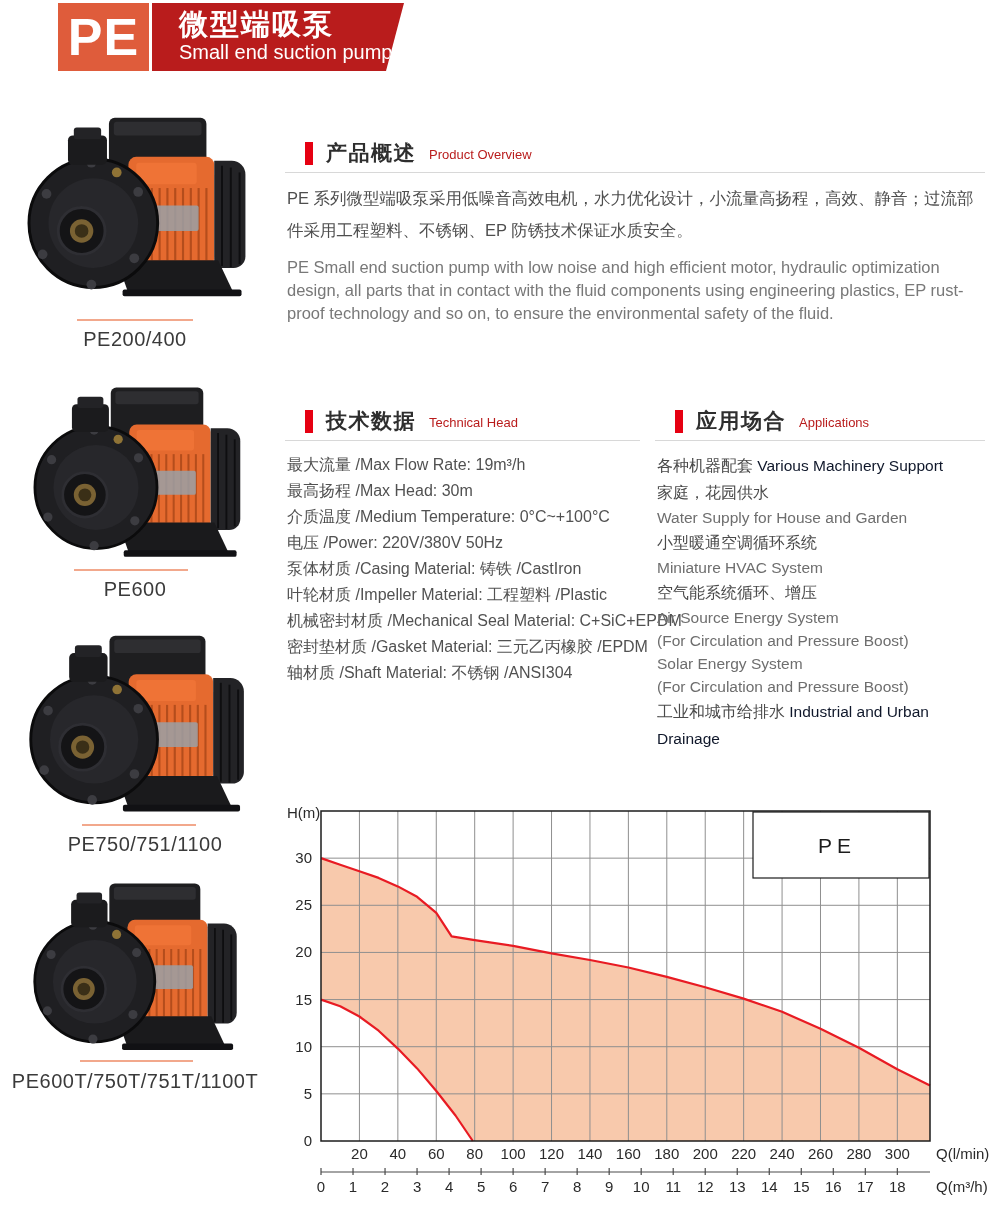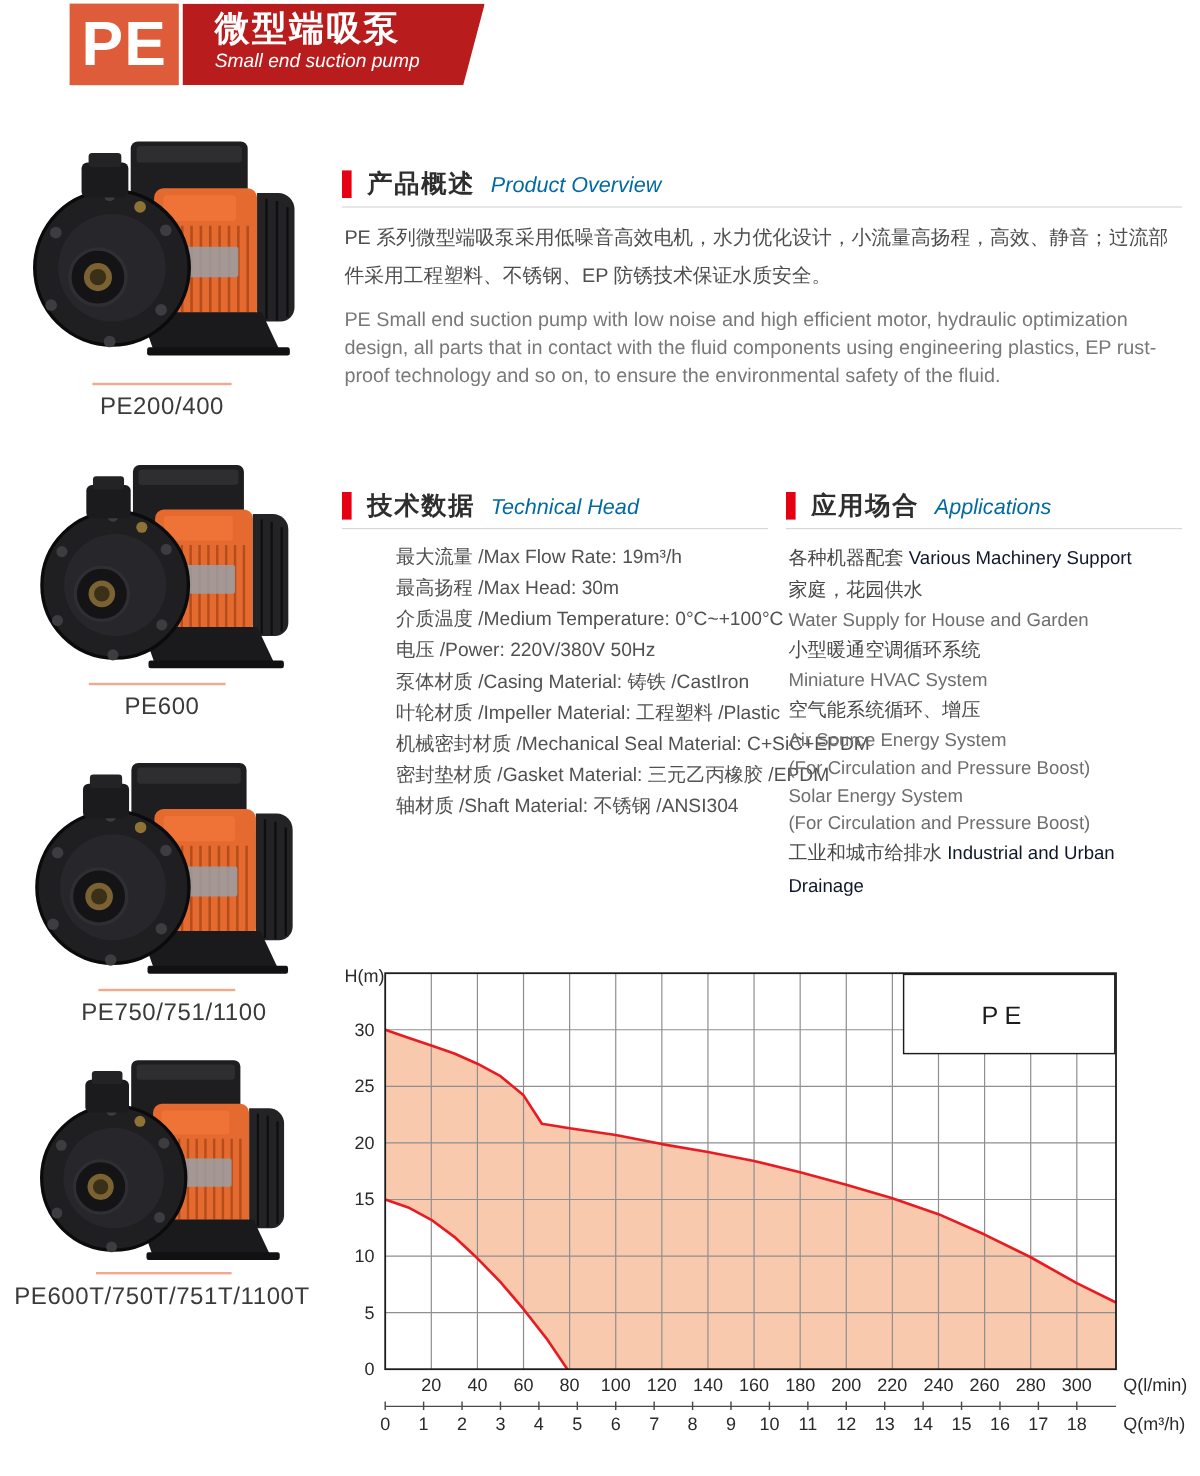--- a/index.html
+++ b/index.html
@@ -14,35 +14,35 @@
   .pe-box{
     left:58px;top:3px;width:91px;height:68px;
     display:flex;align-items:center;justify-content:center;
     color:#fff;font-size:52px;font-weight:bold;letter-spacing:1px;
   }
   .banner{
     left:152px;top:3px;width:252px;height:68px;color:#fff;
     clip-path:polygon(0 0,100% 0,calc(100% - 18px) 100%,0 100%);
   }
   .banner-zh{font-size:29px;font-weight:bold;line-height:36px;margin:3px 0 0 27px;letter-spacing:2px;}
-  .banner-en{font-size:16px;line-height:20px;margin:0 0 0 27px;font-style:italic;}
-
-  
-  .sec-head{display:flex;align-items:center;gap:13px;}
+  .banner-en{font-size:20px;line-height:20px;margin:0 0 0 27px;}
+
+  
+  .sec-head{display:flex;align-items:center;gap:13px;margin-left:20px;}
   .sec-bar{width:8px;height:23px;flex:0 0 8px;}
   .sec-zh{font-size:21px;font-weight:bold;color:#2e2e2e;letter-spacing:1.5px;}
-  .sec-en{font-size:18px;color:#0369a1;position:relative;top:1px;font-style:italic;}
+  .sec-en{font-size:13px;color:#b91c1c;position:relative;top:1px;}
   .hairline{height:1px;background:#d8d8d8;}
 
   
   .ov-zh{font-size:16.5px;line-height:32px;color:#4e4e4e;}
   .ov-en{font-size:16.5px;line-height:23px;color:#787878;}
 
   
-  .tech-item{font-size:16px;line-height:26px;color:#515151;white-space:nowrap;margin-left:43px;}
+  .tech-item{font-size:16px;line-height:26px;color:#515151;white-space:nowrap;}
 
   
   .app-line{font-size:16px;line-height:27px;color:#4a4a4a;}
   .app-line.en-only{font-size:15.5px;line-height:23px;color:#6e6e6e;}
   .app-en{font-size:15.5px;color:#0f172a;}
 
   
   .prod-label{font-size:20px;color:#3a3a3a;text-align:center;letter-spacing:0.5px;}
   .prod-line{height:2px;}
 

